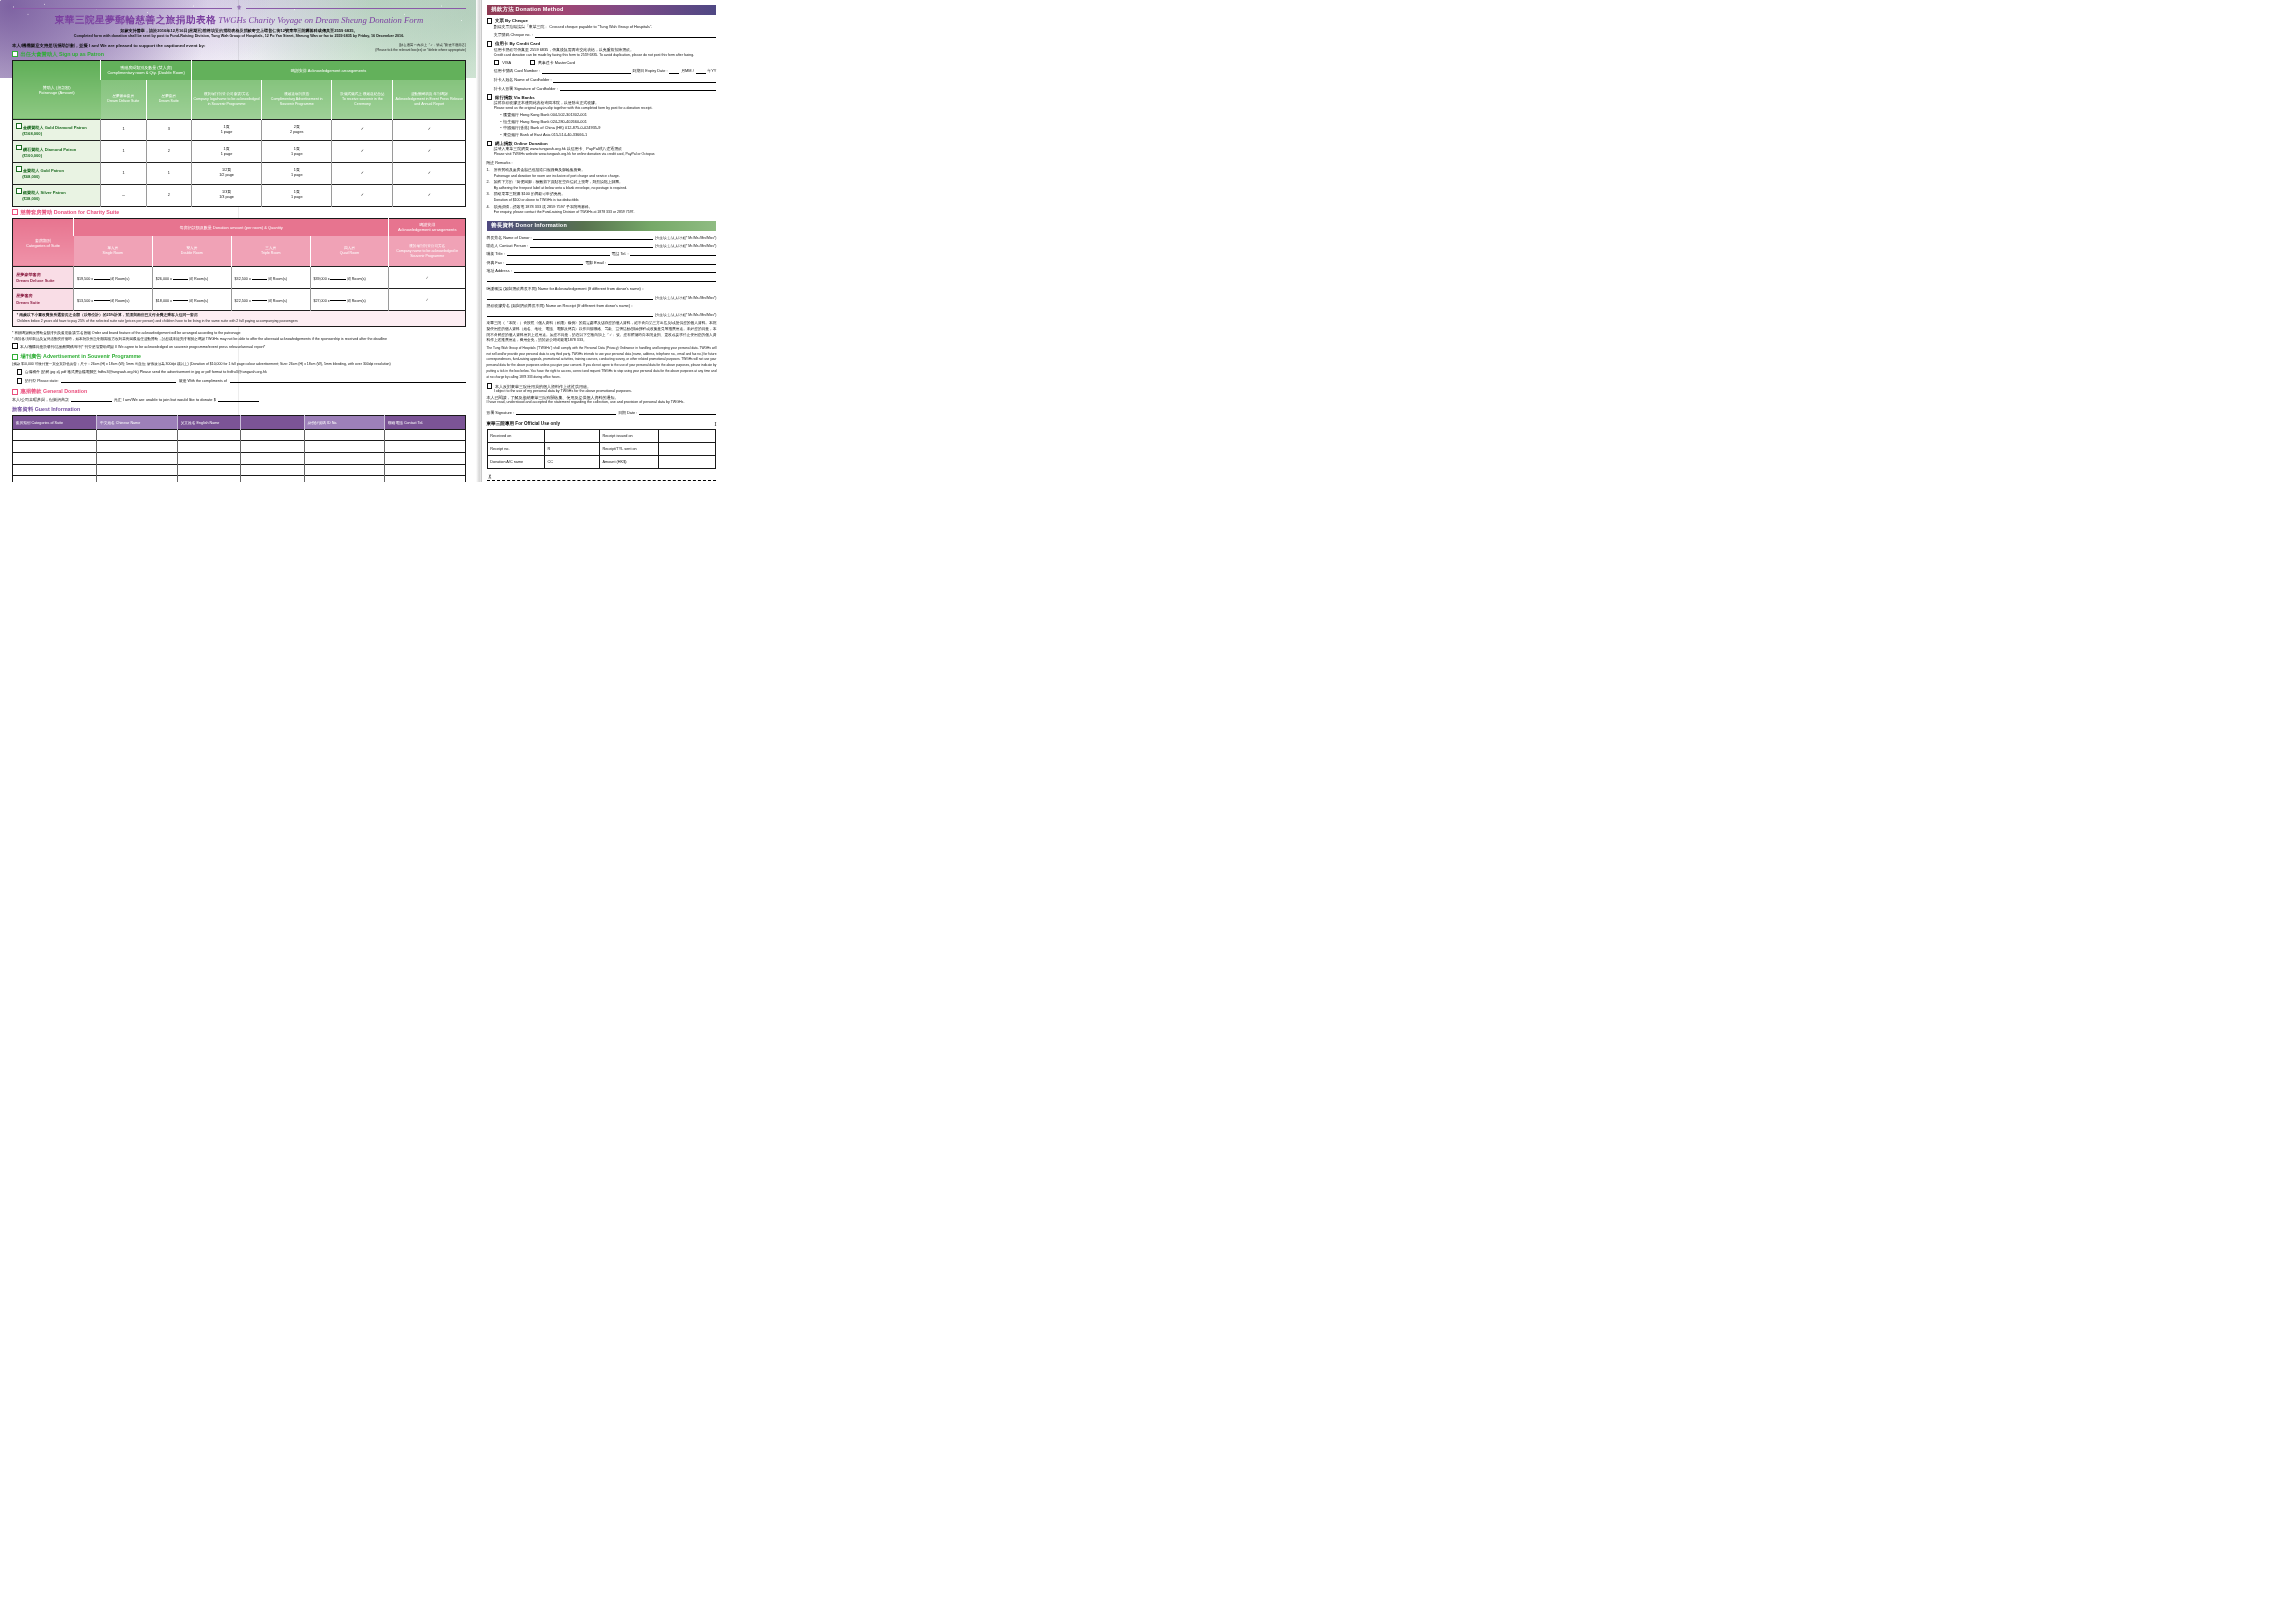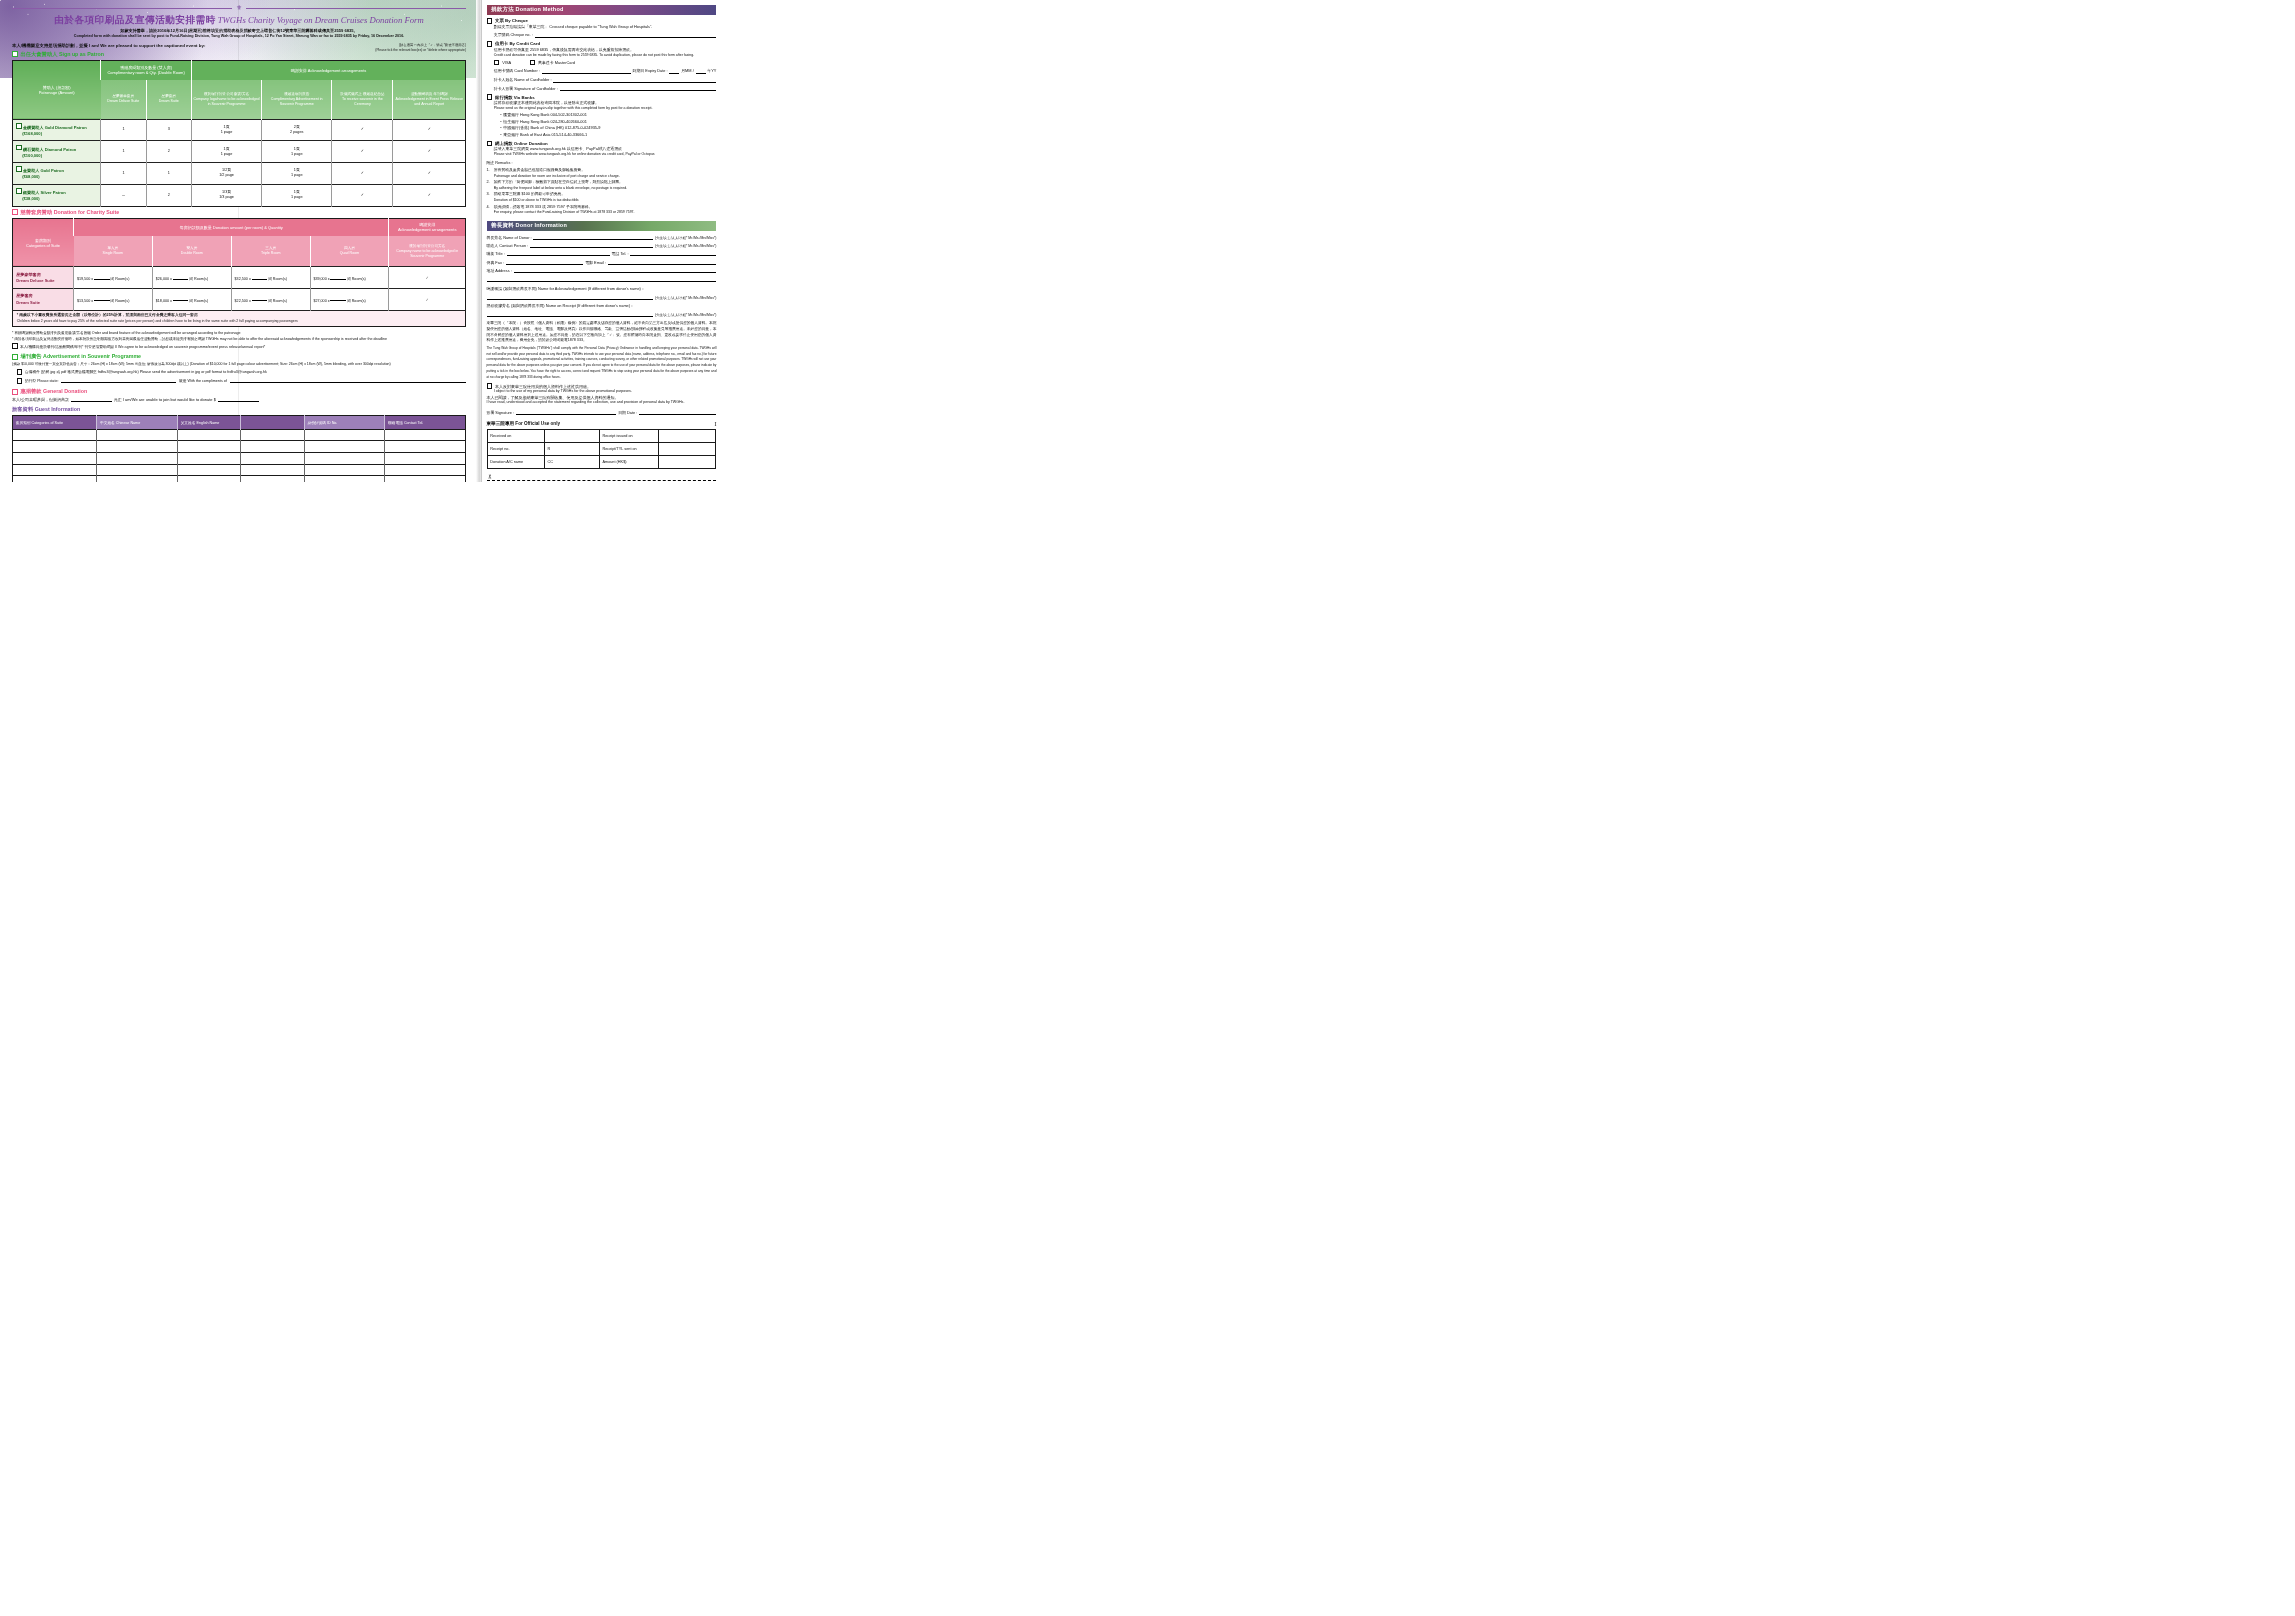--- a/index.html
+++ b/index.html
@@ -136,22 +136,22 @@
 
 <div class="left-page">
 
   <div class="flourish">
     <span class="line"></span>
       <span class="orn">⚜</span>
       <span class="line"></span>
   </div>
 
   <div class="doc-title">
-    <span class="cn">由於各項印刷品及宣傳活動安排需時</span>
-    <span class="en">TWGHs Charity Voyage on Dream Cruises Donation Form</span>
+    <span class="cn">東華三院星夢郵輪慈善之旅捐助表格</span>
+    <span class="en">TWGHs Charity Voyage on Dream Sheung Donation Form</span>
   </div>
   <div class="doc-sub">
     <div class="cn">如蒙支持善舉，請於2016年12月16日(星期五)前將填妥的捐助表格及捐款寄交上環普仁街12號東華三院籌募科或傳真至2559 6835。</div>
     <div class="en">Completed form with donation shall be sent by post to Fund-Raising Division, Tung Wah Group of Hospitals, 12 Po Yan Street, Sheung Wan or fax to 2559 6835 by Friday, 16 December 2016.</div>
   </div>
 
   <div class="intro-wrap">
     <div class="intro-left">
       <div class="intro">本人/機構樂意支持是項捐助計劃，並擬 I am/ We are pleased to support the captioned event by:</div>
       <div class="sec-title green">

